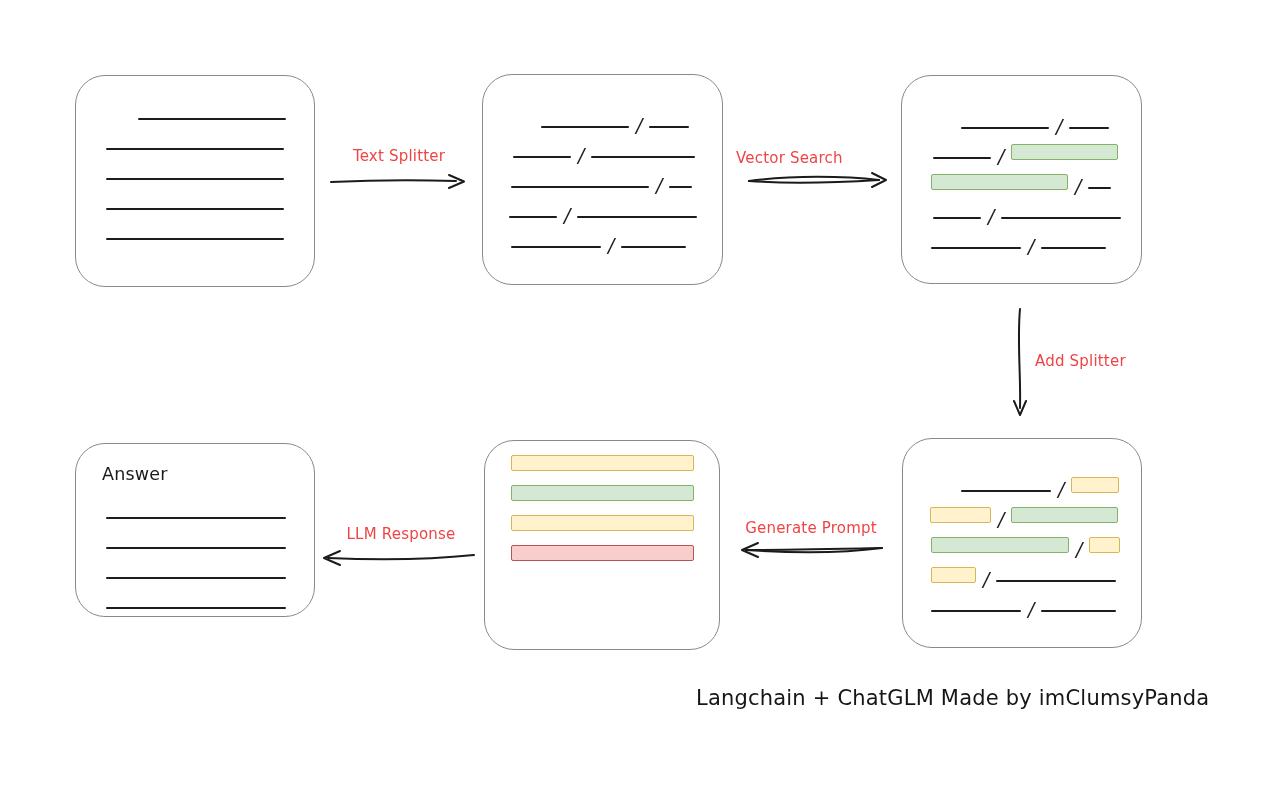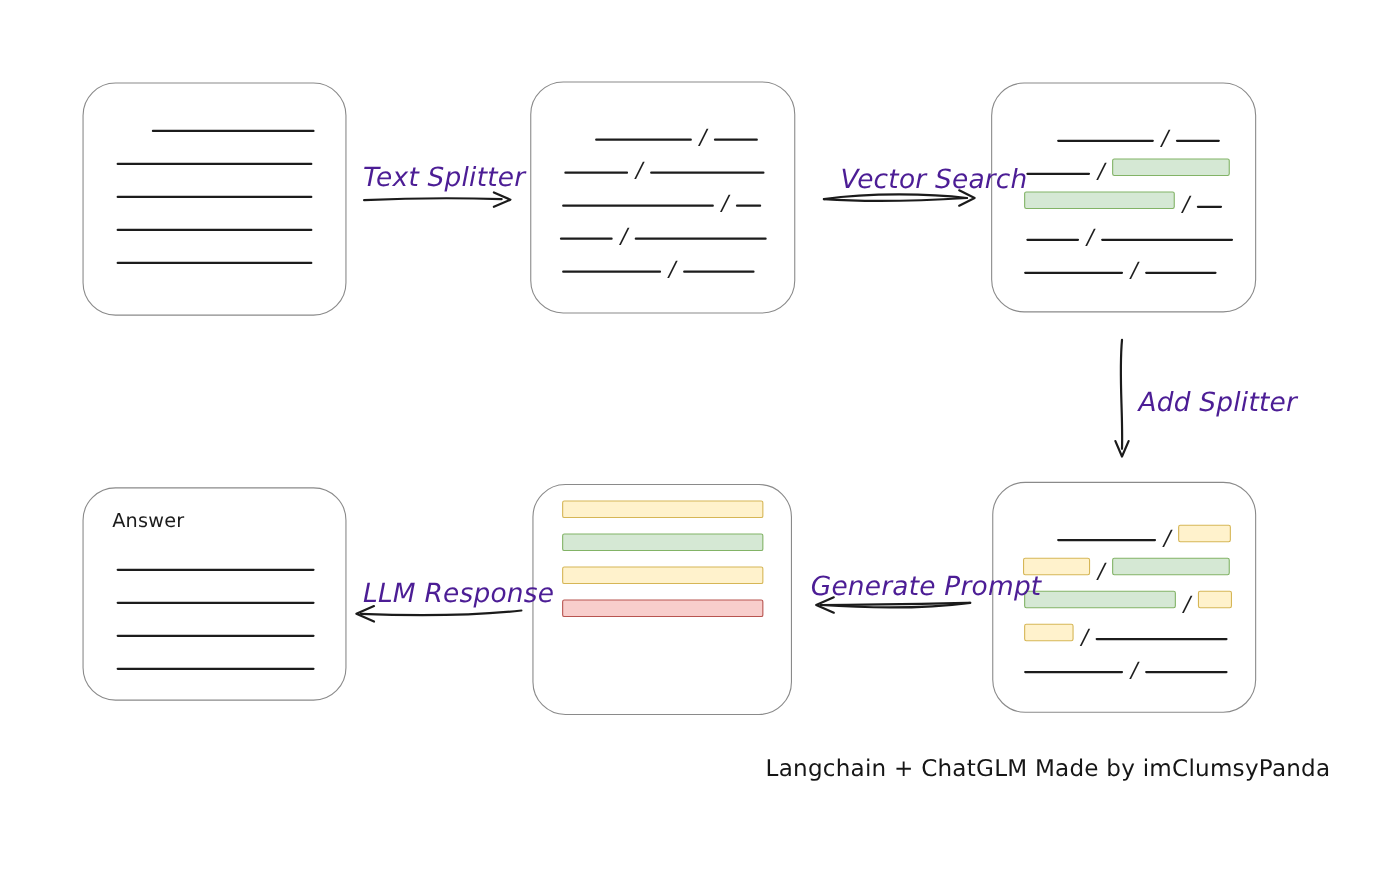--- a/index.html
+++ b/index.html
@@ -9,21 +9,21 @@
   }
   .box {
     position:absolute; border:1.6px solid #8a8a8a; border-radius:30px;
     background:#ffffff; box-sizing:border-box;
   }
   #box-document { left:75px;  top:75px;  width:240px; height:212px; padding:15px 0 0 26px; }
   #box-chunks   { left:482px; top:74px;  width:241px; height:211px; padding:24px 0 0 26px; }
   #box-search   { left:901px; top:75px;  width:241px; height:209px; padding:24px 0 0 26px; }
   #box-context  { left:902px; top:438px; width:240px; height:210px; padding:24px 0 0 26px; }
   #box-prompt   { left:484px; top:440px; width:236px; height:210px; }
-  #box-answer   { left:75px;  top:443px; width:240px; height:194px; }
+  #box-answer   { left:75px;  top:443px; width:240px; height:174px; }
 
   .chunk-row { display:flex; align-items:flex-end; height:30px; gap:7px; }
   .seg-line  { height:2px; background:#1c1c1c; border-radius:1px; margin-bottom:1px; flex:0 0 auto; }
   .slash {
     font-size:19px; line-height:15px; font-style:italic;
     transform:translateY(4px); flex:0 0 auto; color:#1c1c1c;
   }
   .bar { height:16px; box-sizing:border-box; border-radius:2px; flex:0 0 auto; }
   .bar.green  { background:#d5e8d4; border:1.6px solid #82b366; }
   .bar.yellow { background:#fff2cc; border:1.6px solid #d6b656; }
@@ -31,25 +31,25 @@
 
   .box-title { font-size:17.5px; font-weight:500; letter-spacing:0.2px; }
   .answer-title   { margin:20px 0 0 26px; }
   .answer-rows    { margin:6px 0 0 26px; }
   .prompt-title-1 { margin:22px 0 0 26px; }
   .prompt-bars    { margin:0 0 0 26px; }
   .prompt-title-2 { margin:6px 0 0 26px; }
   .prompt-q-bars  { margin:0 0 0 26px; }
 
   .arrow-label {
-    position:absolute; font-size:24px; letter-spacing:0.2px;
-    white-space:nowrap; color:#4c1d95;font-style:italic;
+    position:absolute; font-size:15px; letter-spacing:0.2px;
+    white-space:nowrap; color:#ef4444;
   }
   #label-text-splitter   { left:330px;  top:147px; width:138px; text-align:center; }
-  #label-vector-search   { left:764px;  top:149px; width:146px; text-align:right; }
+  #label-vector-search   { left:736px;  top:149px; width:146px; text-align:left; }
   #label-add-context     { left:1035px; top:352px; }
   #label-generate-prompt { left:737px;  top:519px; width:148px; text-align:center; }
   #label-llm-response    { left:330px;  top:525px; width:142px; text-align:center; }
 
   .arrow-svg { position:absolute; overflow:visible; }
   #arrow-text-splitter   { left:328px;  top:170px; }
   #arrow-vector-search   { left:746px;  top:167px; }
   #arrow-add-context     { left:1008px; top:306px; }
   #arrow-generate-prompt { left:736px;  top:538px; }
   #arrow-llm-response    { left:316px;  top:546px; }

